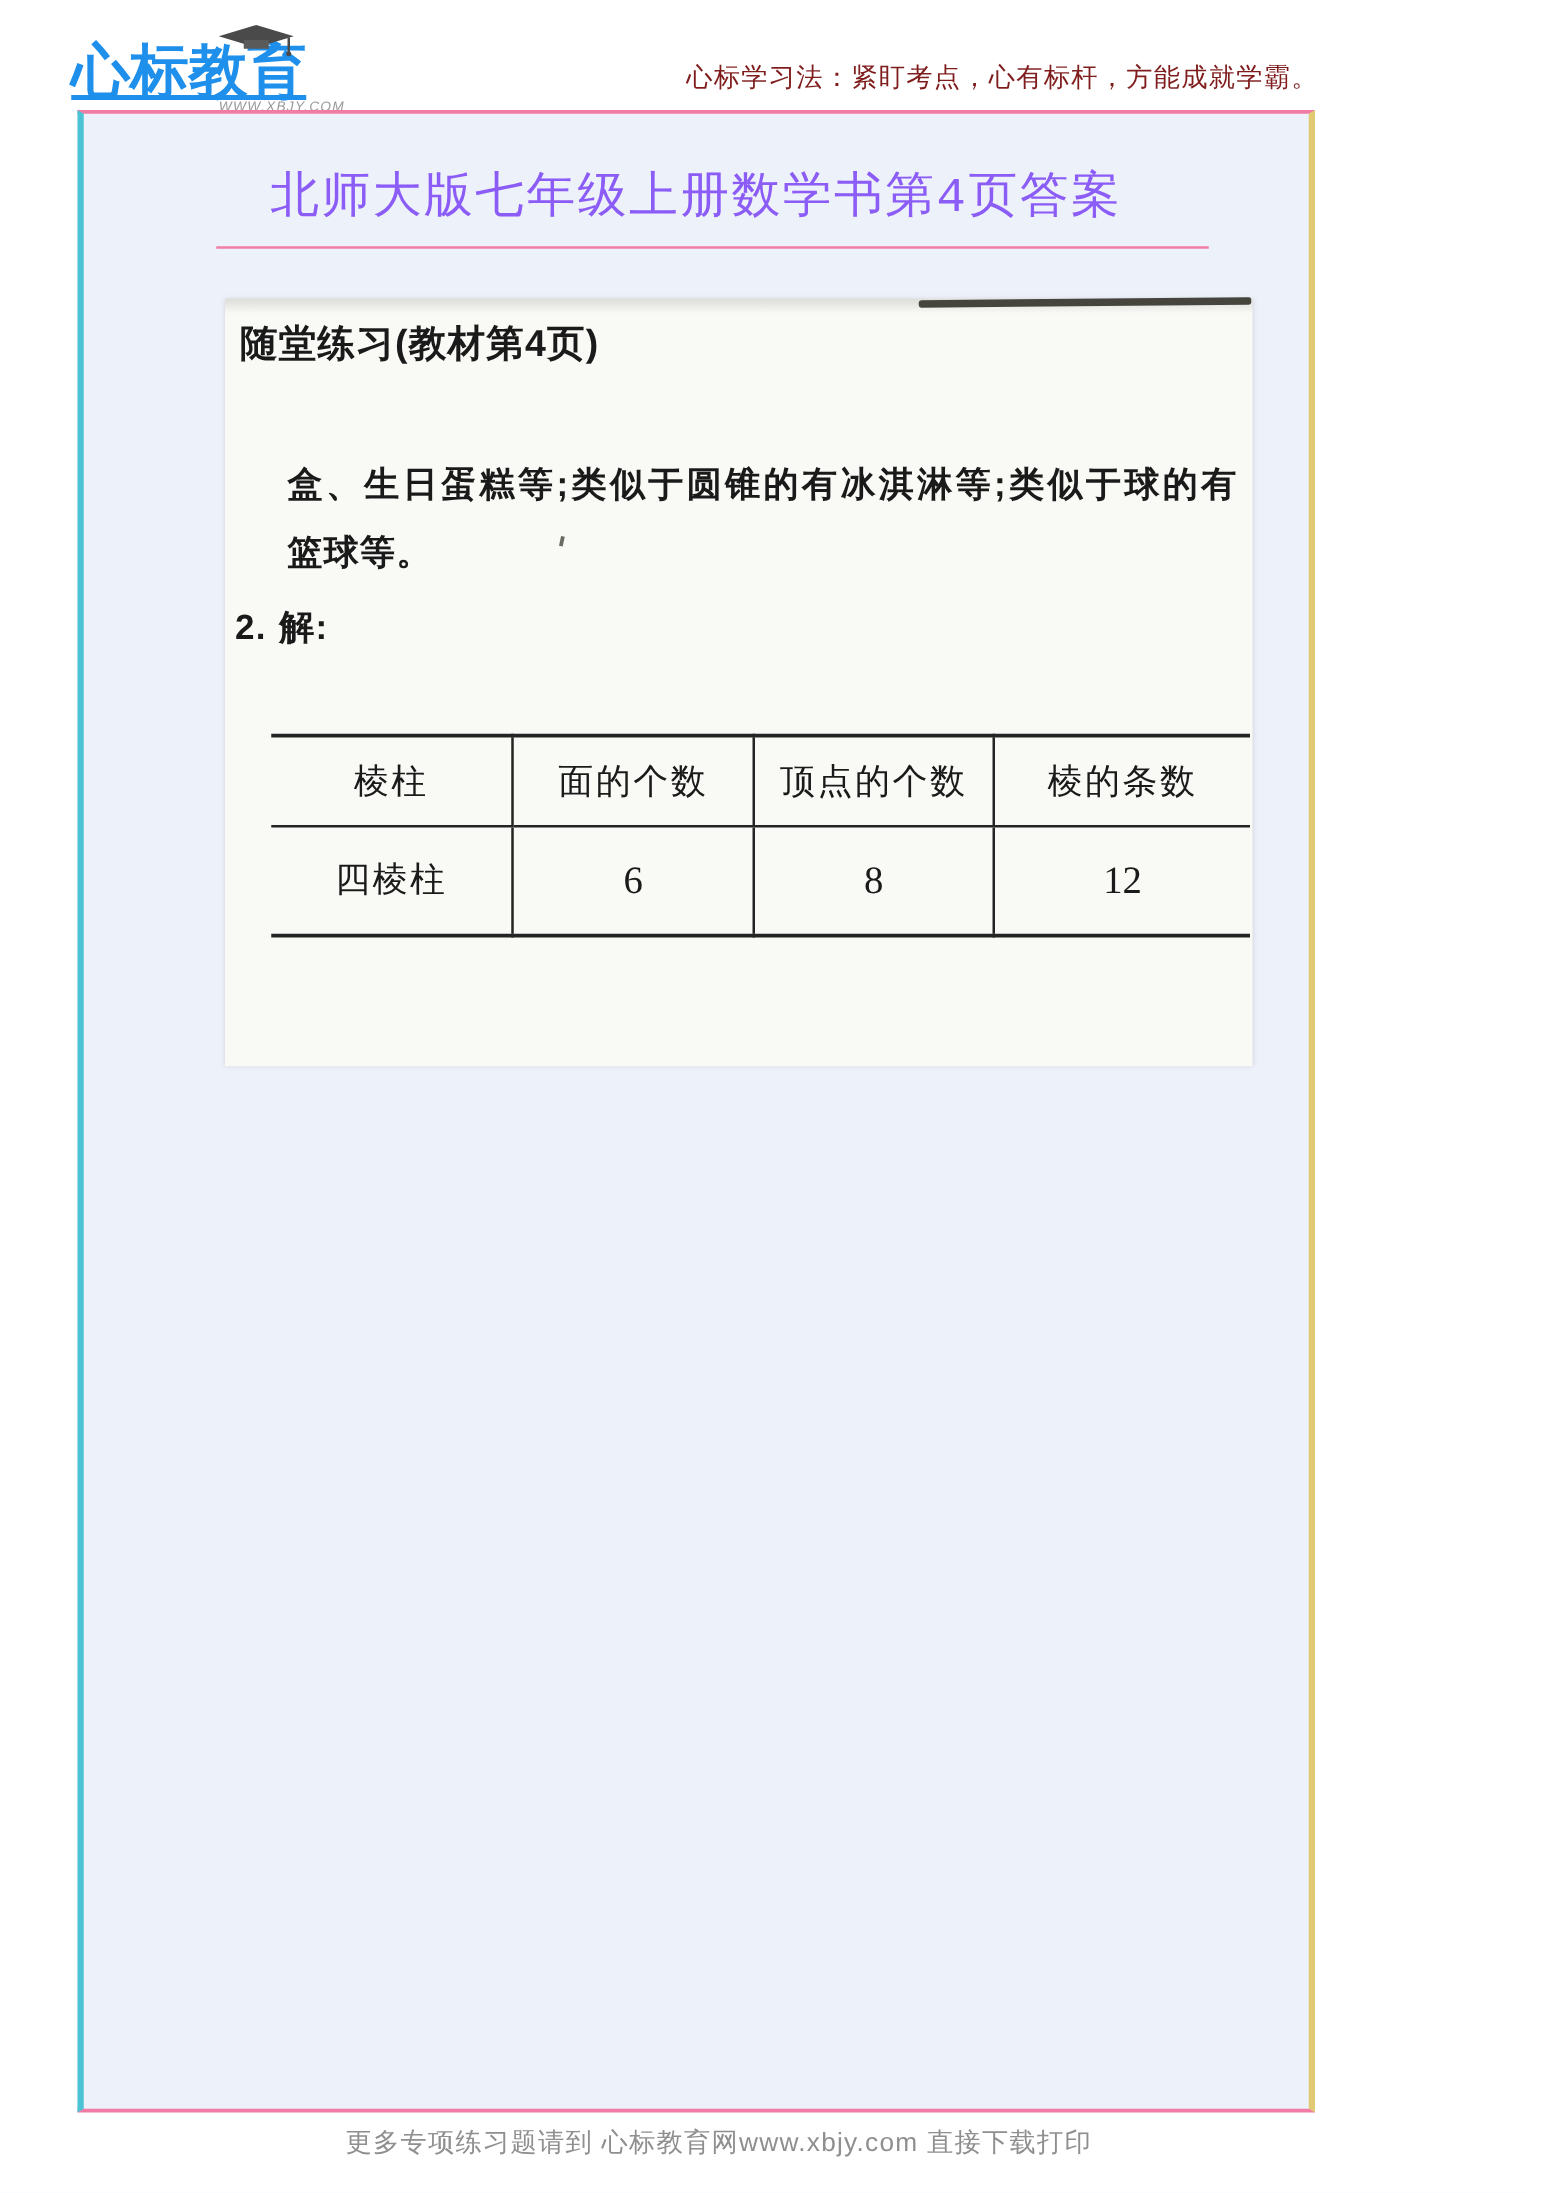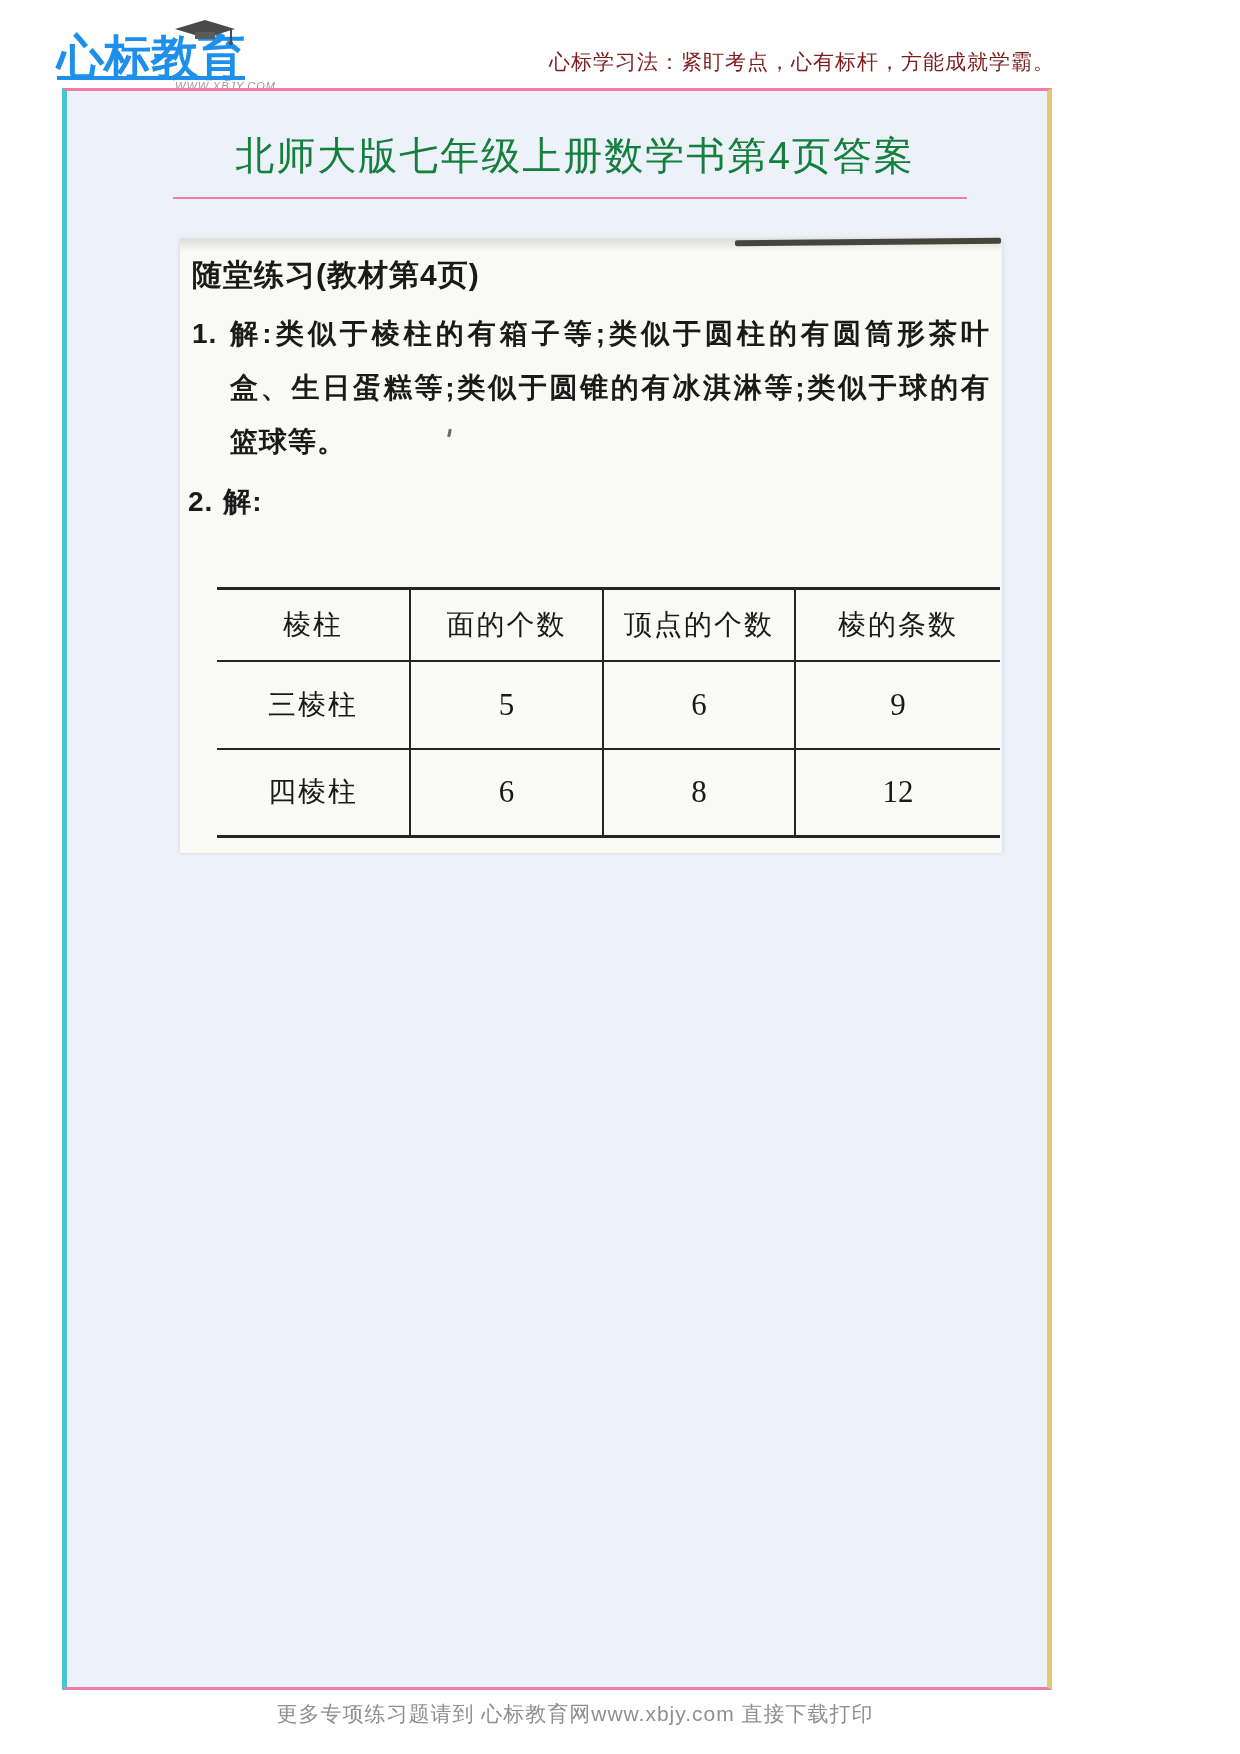--- a/index.html
+++ b/index.html
@@ -69,28 +69,28 @@
     height: 1602px;
     background: #edf1fa;
     border-top: 3px solid #f07ca6;
     border-bottom: 3px solid #f07ca6;
     border-left: 5px solid #4cc3d5;
     border-right: 5px solid #e0ca74;
   }
 
   .page-title {
     position: absolute;
-    left: 18px;
+    left: 0;
     top: 38px;
     width: 100%;
     text-align: center;
-    font-family: Liberation Sans, sans-serif;
+    font-family: Liberation Mono, monospace;
     font-weight: 500;
     font-size: 39px;
-    color: #15803d;
+    color: #8b5cf6;
     letter-spacing: 2px;
   }
   .title-underline {
     position: absolute;
     left: 106px;
     top: 106px;
     width: 794px;
     height: 2px;
     background: #f07ca6;
   }
@@ -223,43 +223,36 @@
   <div class="frame">
     <h1 class="page-title">北师大版七年级上册数学书第4页答案</h1>
     <div class="title-underline"></div>
 
     <div class="scan">
       <div class="scan-top-shade"></div>
       <div class="scan-sliver"></div>
 
       <div class="scan-heading">随堂练习(教材第4页)</div>
 
-      <div class="ans-line line1 justified"><span class="num">1.</span><span>解:</span><span>类似于棱柱的有箱子等;类似于圆柱的有圆筒形茶叶</span></div>
       <div class="ans-line line2 justified">盒、生日蛋糕等;类似于圆锥的有冰淇淋等;类似于球的有</div>
       <div class="ans-line line3">篮球等。</div>
       <div class="speck"></div>
 
       <div class="ans-line item2-line"><span class="num">2.</span><span>解:</span></div>
 
       <table class="prism-table">
         <thead>
           <tr>
             <th class="col1">棱柱</th>
             <th class="col2">面的个数</th>
             <th class="col3">顶点的个数</th>
             <th class="col4">棱的条数</th>
           </tr>
         </thead>
         <tbody>
-          <tr class="row1">
-            <td>三棱柱</td>
-            <td class="numcell">5</td>
-            <td class="numcell">6</td>
-            <td class="numcell">9</td>
-          </tr>
           <tr class="row2">
             <td>四棱柱</td>
             <td class="numcell">6</td>
             <td class="numcell">8</td>
             <td class="numcell">12</td>
           </tr>
         </tbody>
       </table>
     </div>
   </div>

